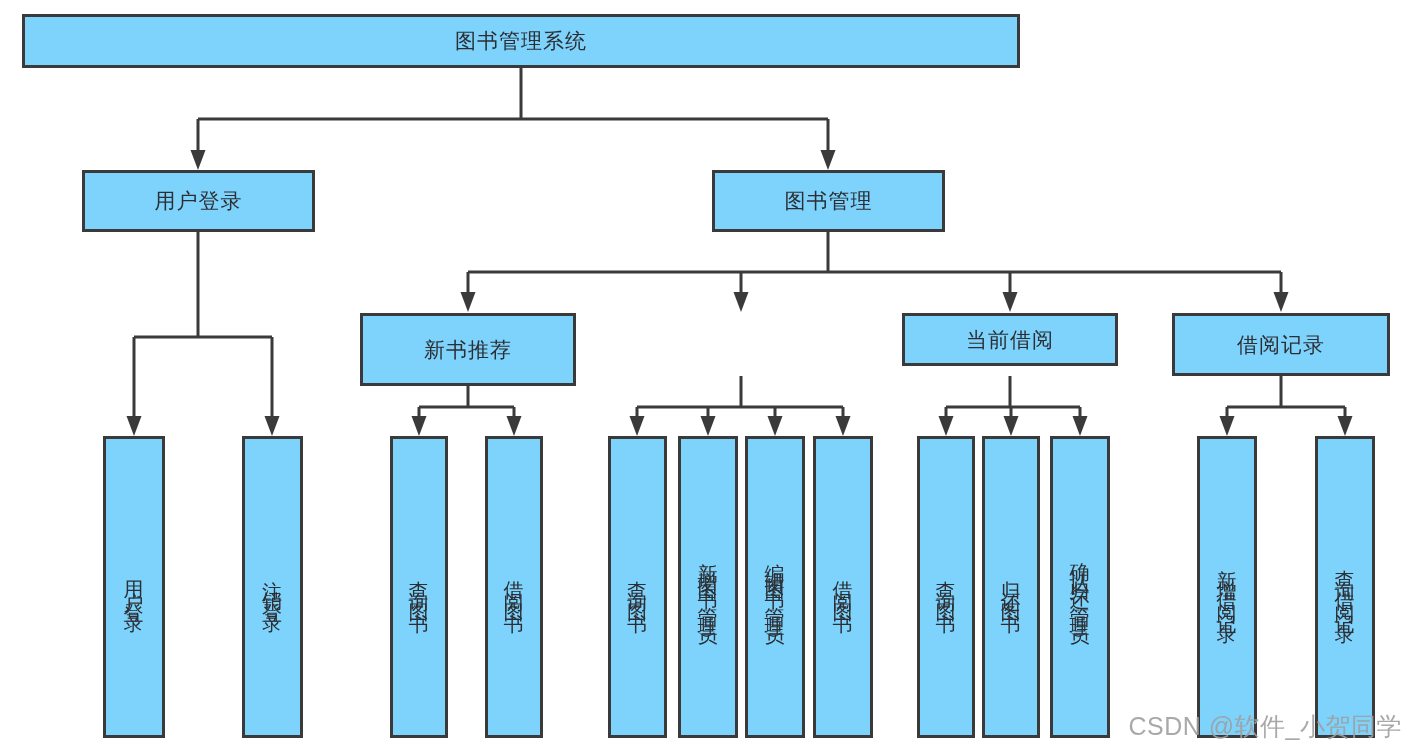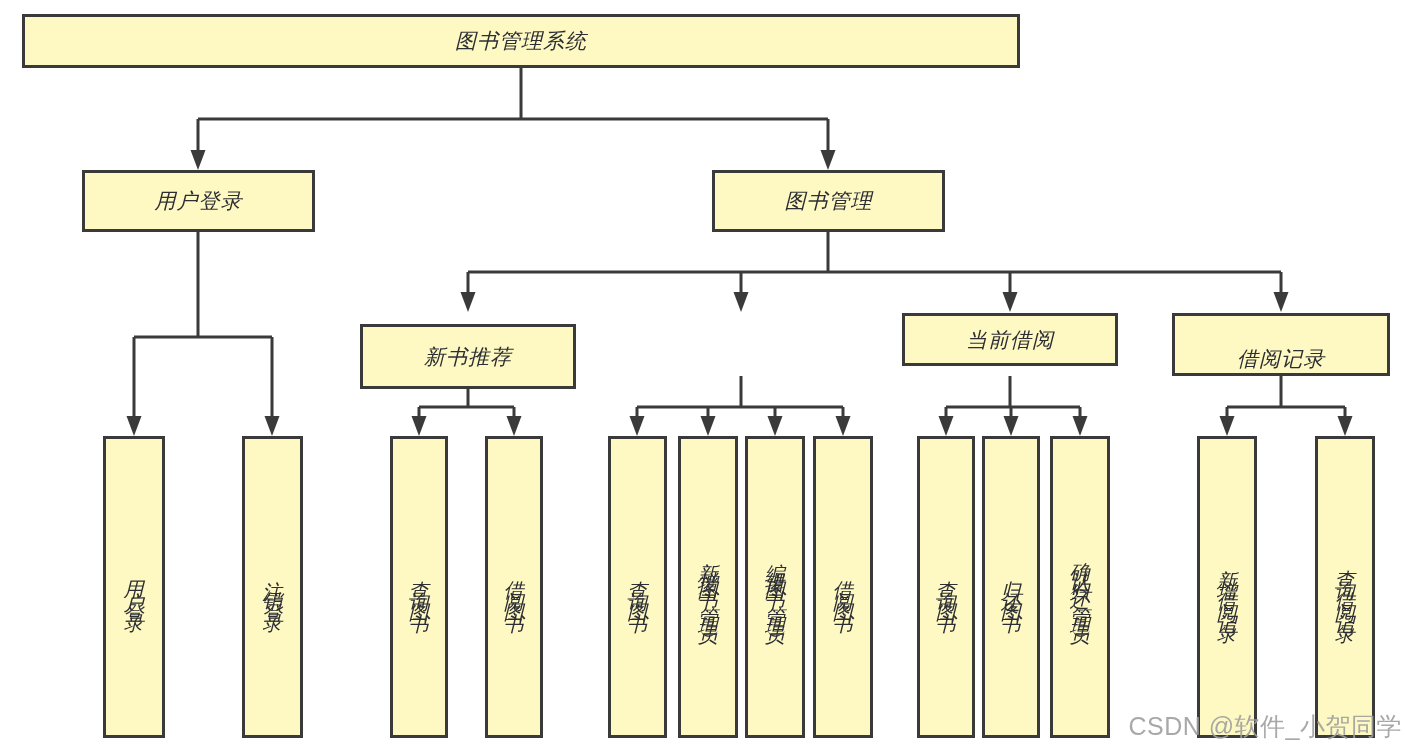--- a/index.html
+++ b/index.html
@@ -19,26 +19,25 @@
     position: absolute;
     left: 0; top: 0;
     width: 1405px;
     height: 747px;
     z-index: 1;
   }
   .node {
     position: absolute;
     box-sizing: border-box;
     border: 3px solid #3a3a3a;
-    background: #fef9c3;
+    background: #7dd3fc;
     display: flex;
     align-items: center;
     justify-content: center;
     z-index: 2;
-    font-style: italic;
   }
   .node .lbl {
     color: #2c2e33;
     font-size: 21px;
     letter-spacing: 1px;
     white-space: nowrap;
   }
   .leaf .lbl {
     font-size: 20px;
     writing-mode: vertical-rl;
@@ -103,27 +102,27 @@
     <span class="lbl">图书管理系统</span>
   </div>
 
   <div class="node" style="left:82px; top:170px; width:233px; height:62px;">
     <span class="lbl">用户登录</span>
   </div>
   <div class="node" style="left:712px; top:170px; width:233px; height:62px;">
     <span class="lbl">图书管理</span>
   </div>
 
-  <div class="node" style="left:360px; top:313px; width:216px; height:65px;margin-top:11px;">
+  <div class="node" style="left:360px; top:313px; width:216px; height:73px;">
     <span class="lbl">新书推荐</span>
   </div>
   <div class="node" style="left:902px; top:313px; width:216px; height:53px;">
     <span class="lbl">当前借阅</span>
   </div>
-  <div class="node" style="left:1172px; top:313px; width:218px; height:63px;align-items:flex-end;">
+  <div class="node" style="left:1172px; top:313px; width:218px; height:63px;">
     <span class="lbl">借阅记录</span>
   </div>
 
   <div class="node leaf" style="left:103px; top:436px; width:62px; height:302px;">
     <span class="lbl">用户登录</span>
   </div>
   <div class="node leaf" style="left:242px; top:436px; width:61px; height:302px;">
     <span class="lbl">注销登录</span>
   </div>
 

